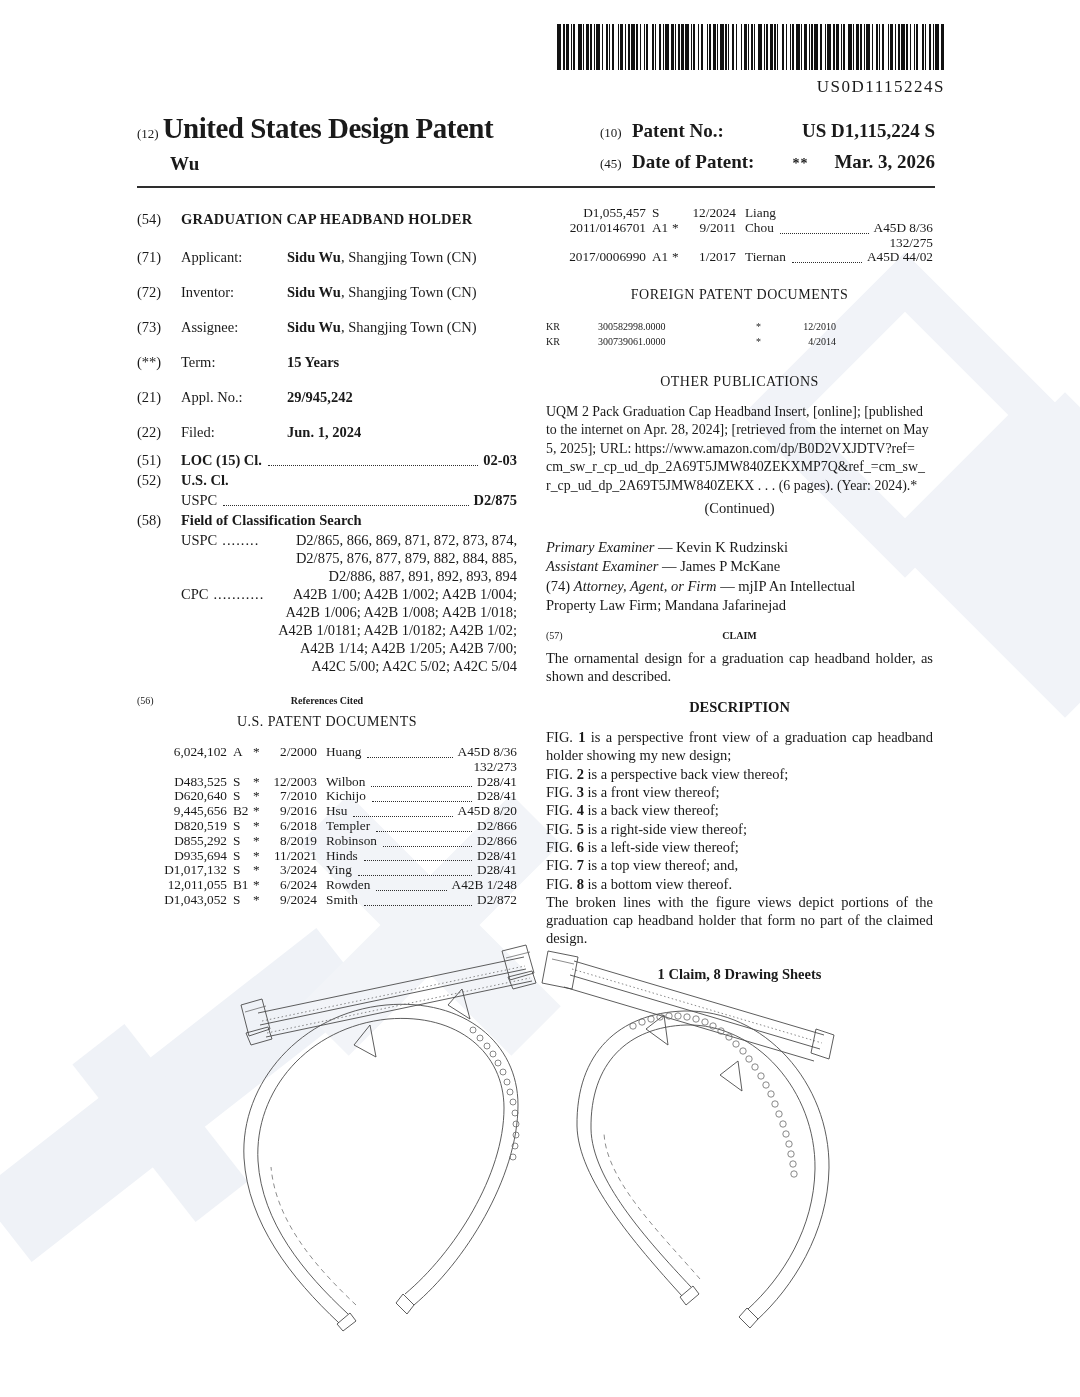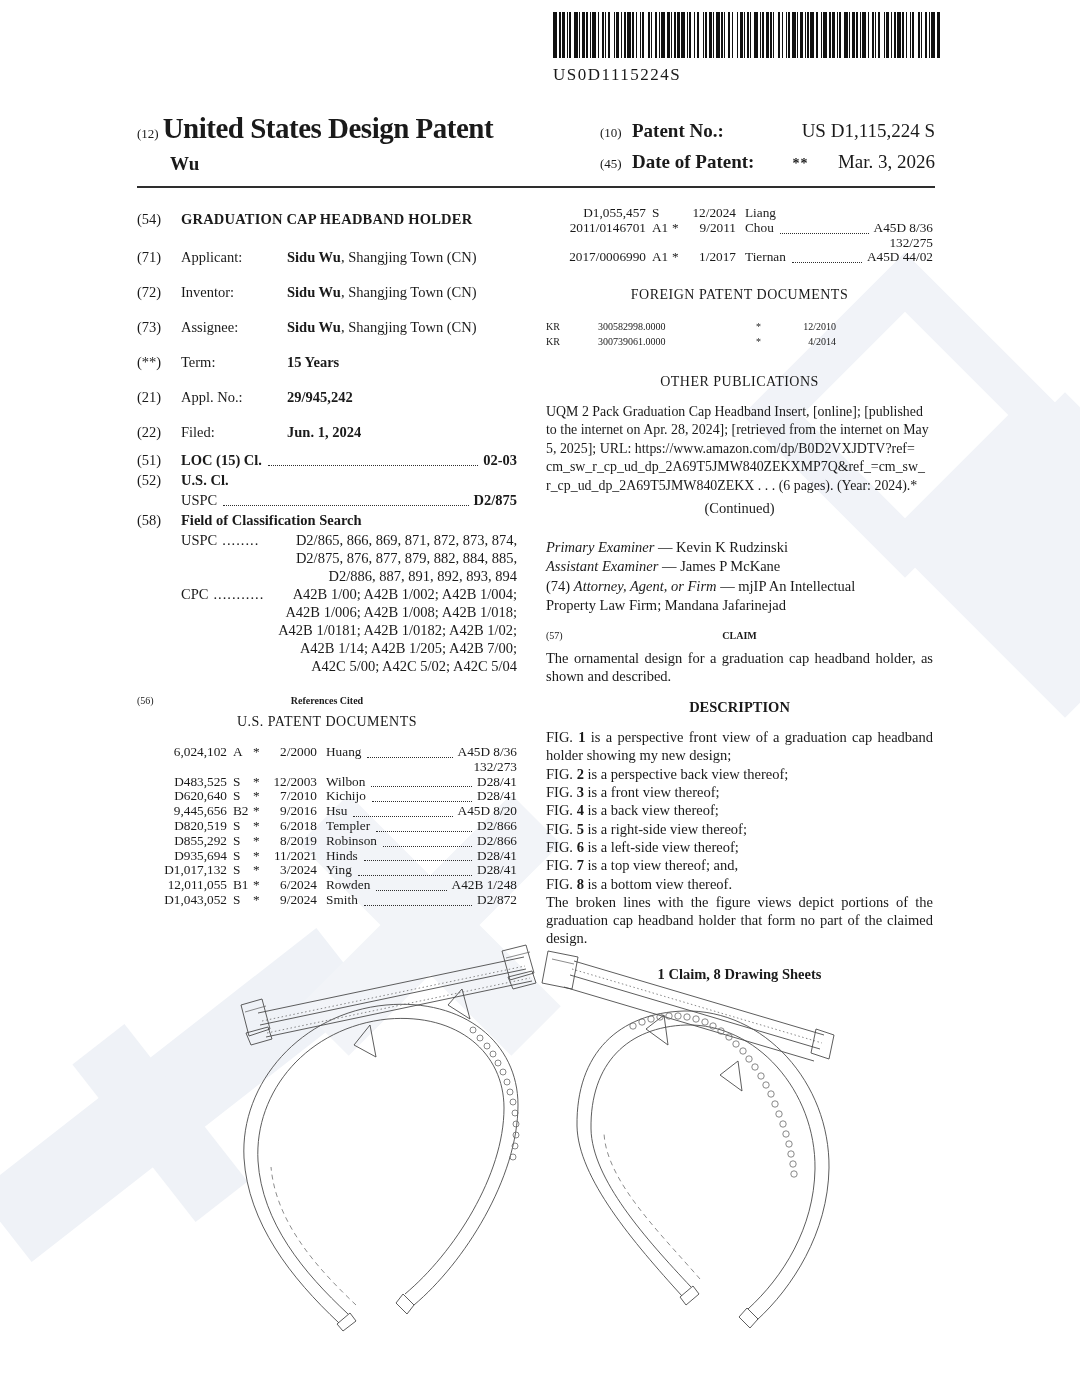--- a/index.html
+++ b/index.html
@@ -11,33 +11,33 @@
   .content{position:relative; z-index:2;}
   
   .wm{position:absolute; z-index:1;}
   .wm-bar1{left:130px; top:880px; width:88px; height:430px; background:#eff2f7; transform:rotate(52deg);}
   .wm-bar1b{left:60px; top:1090px; width:200px; height:66px; background:#eff2f7; transform:rotate(52deg);}
   .wm-cross1{left:280px; top:890px; width:300px; height:70px; background:#f2f4f8; transform:rotate(45deg);}
   .wm-cross2{left:280px; top:890px; width:300px; height:70px; background:#f2f4f8; transform:rotate(-45deg);}
   .wm-diamond{left:790px; top:300px; width:230px; height:230px; border:42px solid #f1f3f8; box-sizing:border-box; transform:rotate(45deg); background:transparent;}
   .wm-diamond2{left:950px; top:440px; width:230px; height:230px; background:#f1f3f8; transform:rotate(45deg);}
   
-  .barcode-wrap{position:absolute; left:553px; top:12px; width:392px; text-align:left;}
+  .barcode-wrap{position:absolute; left:553px; top:24px; width:392px; text-align:right;}
   .barcode-text{font-size:17px; letter-spacing:1.5px; margin-top:1px;}
   
   .hdr{position:absolute; left:137px; top:112px; width:798px;}
   .hdr-left{position:absolute; left:0; top:0; width:450px;}
   .code-sm{font-size:13px;}
   .hdr-title{font-size:29px; font-weight:bold; letter-spacing:-0.5px;}
   .hdr-inventor{font-size:19px; font-weight:bold; margin:8px 0 0 33px;}
   .hdr-right{position:absolute; left:463px; top:8px; width:335px;}
   .hdr-line{display:flex; align-items:baseline; margin-bottom:9px;}
   .hdr-line .code-sm{width:32px;}
   .hdr-lbl{font-size:19px; font-weight:bold;}
-  .hdr-val{font-size:19px; font-weight:normal; margin-left:auto;}
+  .hdr-val{font-size:19px; font-weight:bold; margin-left:auto;}
   .term-marker{font-size:14px; font-weight:bold; margin-left:38px; letter-spacing:1px;}
   .hdr-rule{position:absolute; left:137px; top:186px; width:798px; height:2px; background:#2e2e2e;}
   
   .col-left{position:absolute; left:137px; top:206px; width:380px; font-size:14.5px;}
   .col-right{position:absolute; left:546px; top:206px; width:387px; font-size:14.5px;}
   
   .bib-row{display:flex; line-height:18px; margin-bottom:17px;}
   .bib-row .code{width:44px; flex:none;}
   .bib-row .blbl{width:106px; flex:none;}
   .bib-row .bval{flex:1;}

